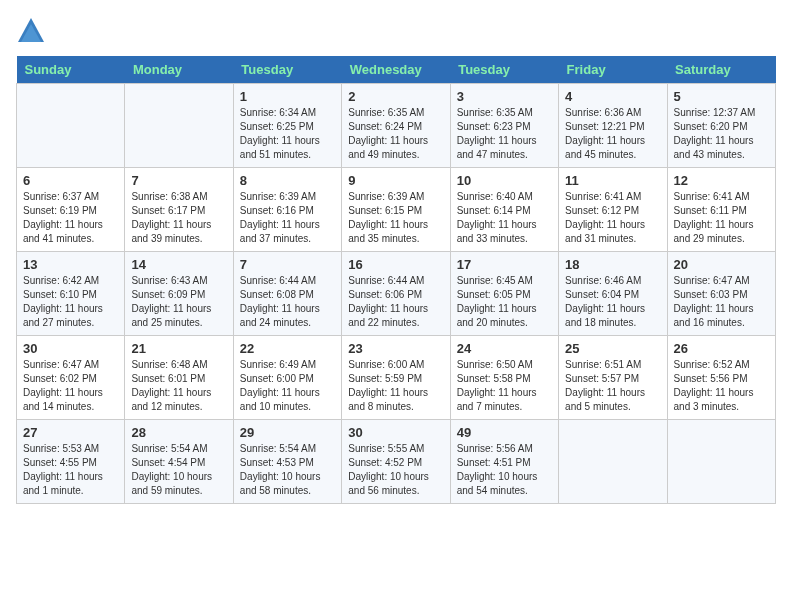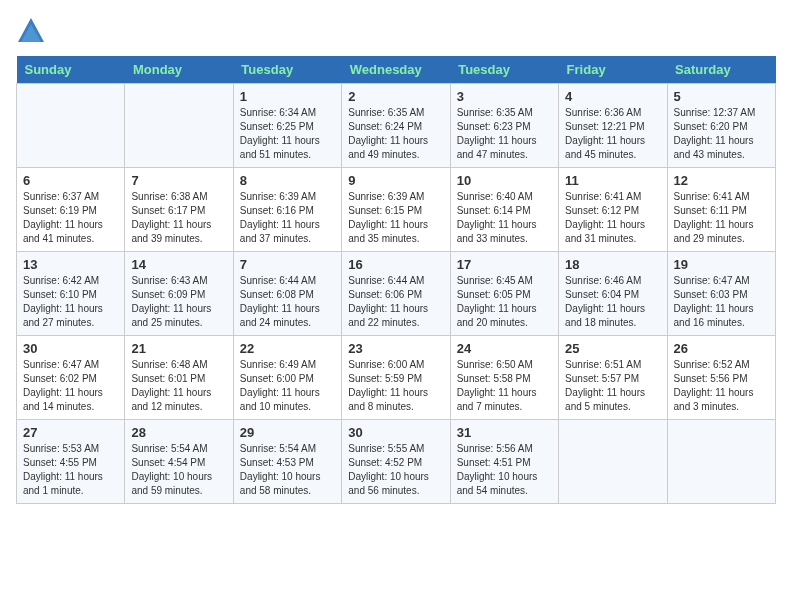--- a/index.html
+++ b/index.html
@@ -239,21 +239,21 @@
 Sunset: 6:05 PM
 Daylight: 11 hours and 20 minutes.</div>
         </td>
         <td>
           <span class="day-number">18</span>
           <div class="day-info">Sunrise: 6:46 AM
 Sunset: 6:04 PM
 Daylight: 11 hours and 18 minutes.</div>
         </td>
         <td>
-          <span class="day-number">19</span>
+          <span class="day-number">20</span>
           <div class="day-info">Sunrise: 6:47 AM
 Sunset: 6:03 PM
 Daylight: 11 hours and 16 minutes.</div>
         </td>
       </tr>
       <tr>
         <td>
           <span class="day-number">30</span>
           <div class="day-info">Sunrise: 6:47 AM
 Sunset: 6:02 PM
@@ -315,21 +315,21 @@
 Sunset: 4:53 PM
 Daylight: 10 hours and 58 minutes.</div>
         </td>
         <td>
           <span class="day-number">30</span>
           <div class="day-info">Sunrise: 5:55 AM
 Sunset: 4:52 PM
 Daylight: 10 hours and 56 minutes.</div>
         </td>
         <td>
-          <span class="day-number">31</span>
+          <span class="day-number">49</span>
           <div class="day-info">Sunrise: 5:56 AM
 Sunset: 4:51 PM
 Daylight: 10 hours and 54 minutes.</div>
         </td>
         <td class="empty-cell"></td>
         <td class="empty-cell"></td>
       </tr>
     </tbody>
 </table>
 

